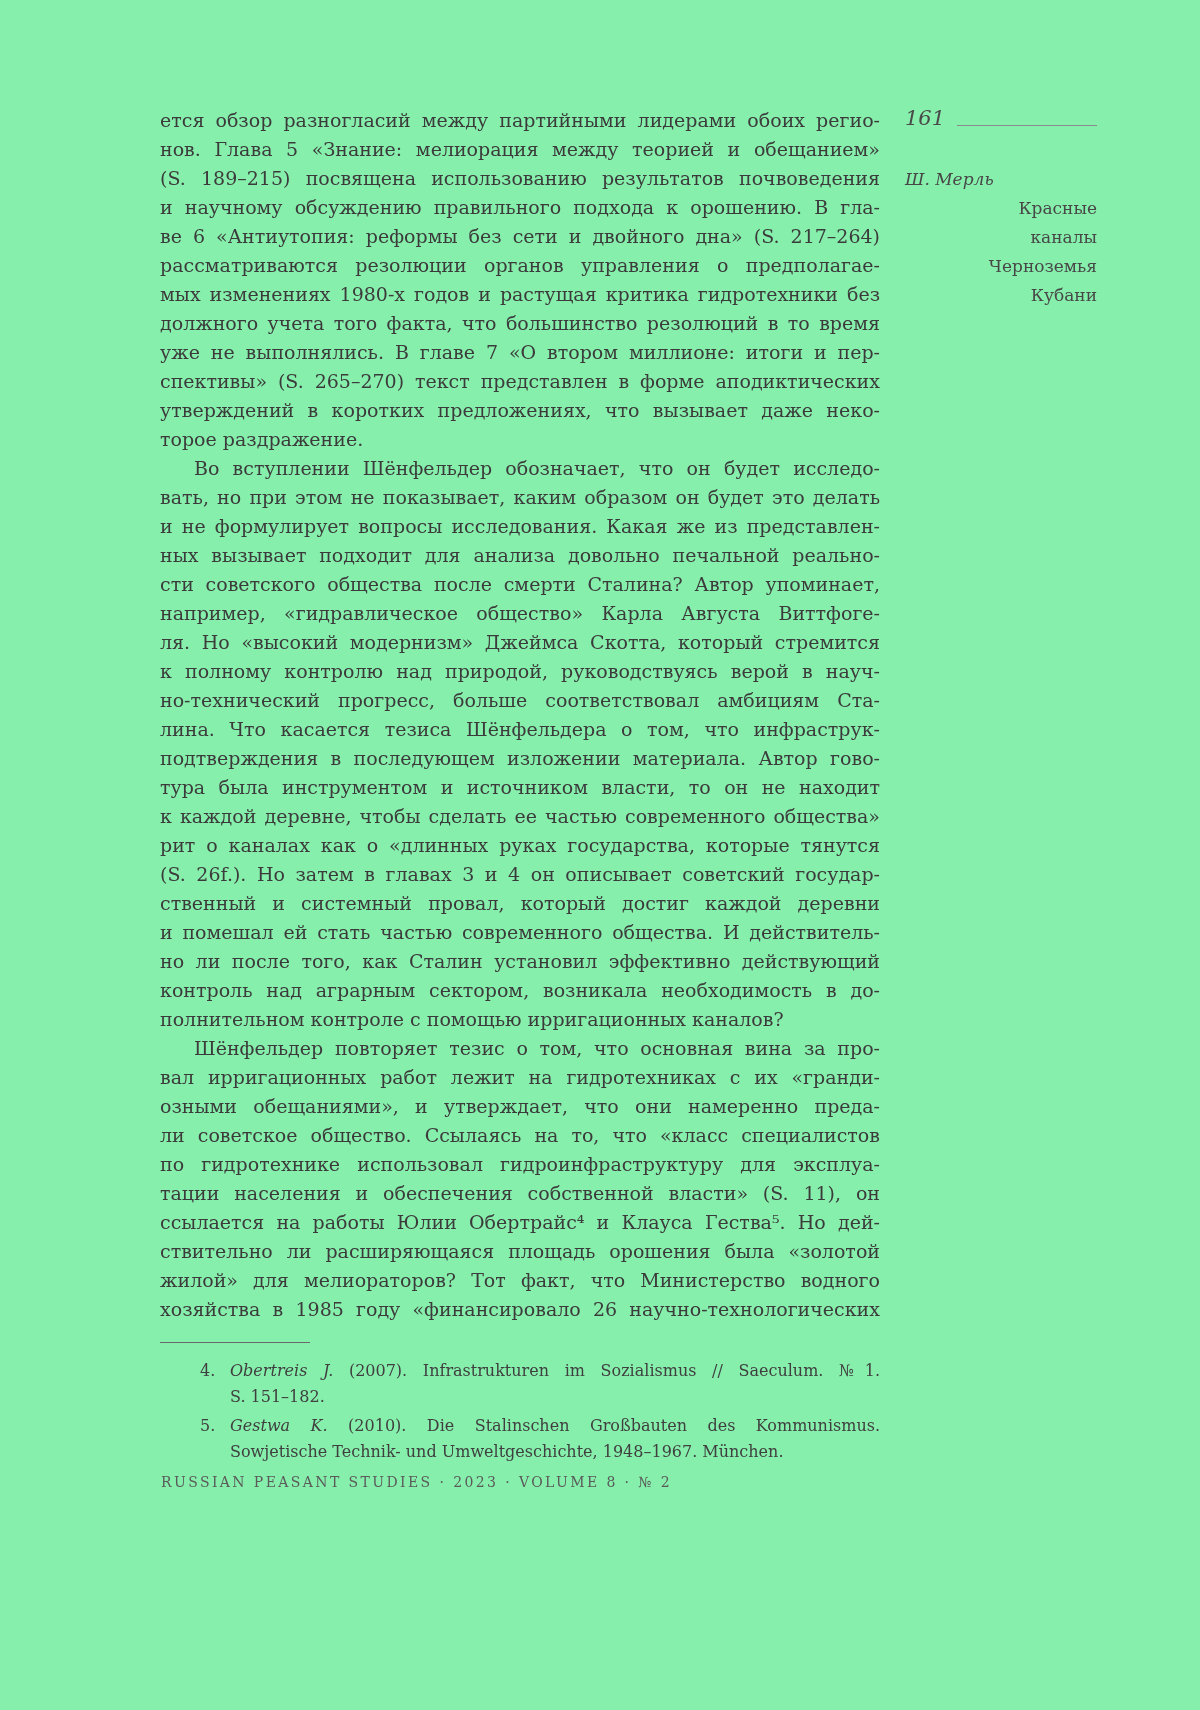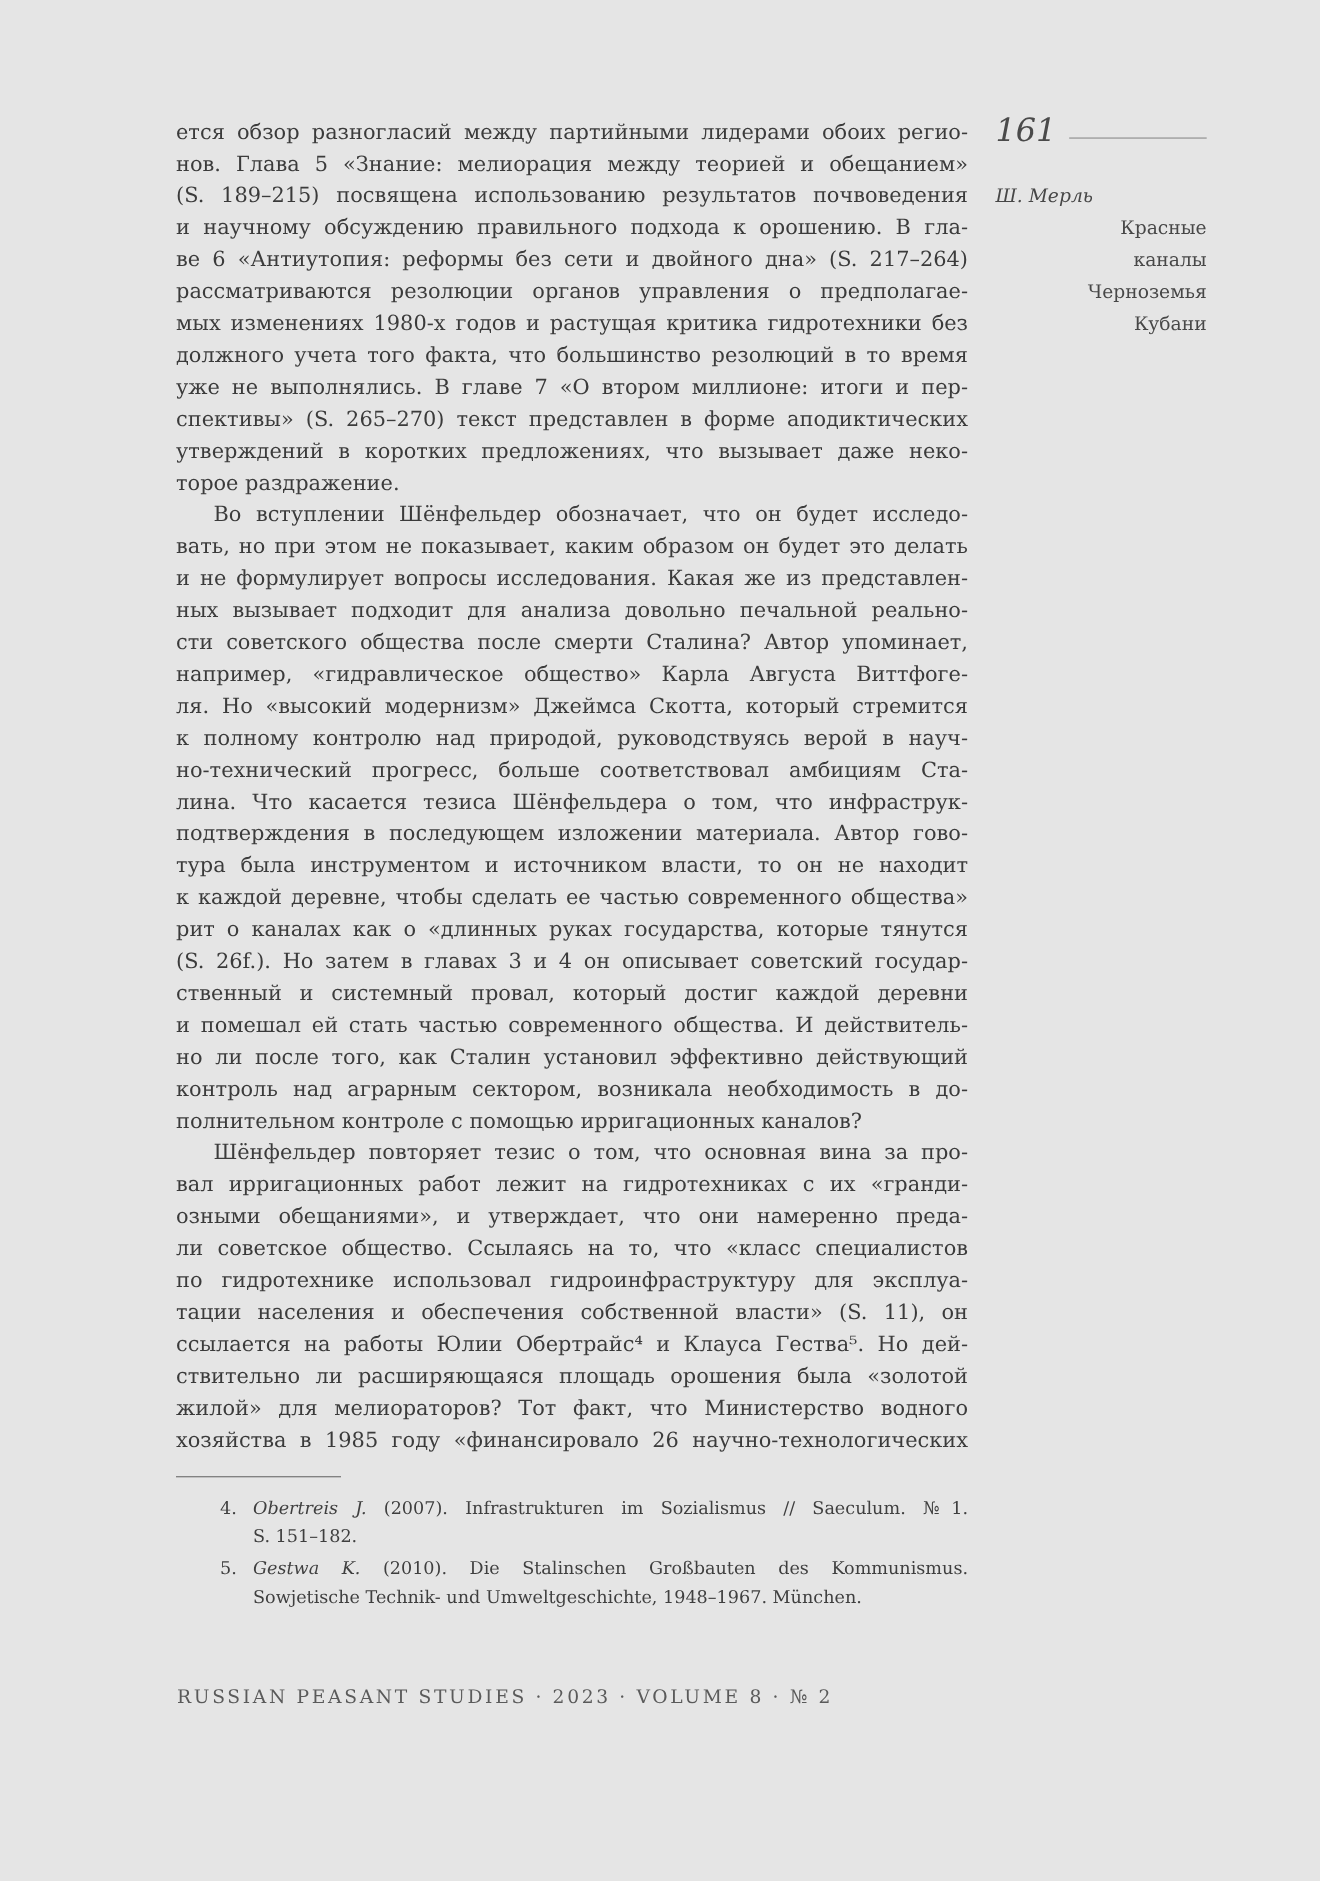--- a/index.html
+++ b/index.html
@@ -1,20 +1,20 @@
 <!DOCTYPE html>
 <html><head>
 <meta charset="utf-8">
 <style>
   html, body { margin: 0; padding: 0; background: #ffffff; }
   .page {
     position: relative;
     width: 1200px;
     height: 1710px;
-    background: #e5e5e5;
+    background: #86efac;
     font-family: "DejaVu Serif", serif;
     color: #3b3b3b;
     overflow: hidden;
   }
   
   .main-col {
     position: absolute;
     left: 160px;
     top: 106px;
     width: 720px;
@@ -53,21 +53,21 @@
   
   .margin-col {
     position: absolute;
     left: 905px;
     top: 104px;
     width: 192px;
   }
   .pagenum-row { display: flex; align-items: flex-end; gap: 12px; }
   .pagenum {
     font-style: italic;
-    font-size: 29px;
+    font-size: 21px;
     line-height: 28px;
     color: #4a4a4a;
   }
   .pagenum-rule {
     flex: 1;
     border: none;
     border-top: 1.5px solid #8a8a8a;
     margin: 0 0 6px 0;
   }
   .margin-notes {
@@ -76,22 +76,22 @@
     line-height: 29px;
     color: #474747;
   }
   .margin-author { font-style: italic; }
   .margin-title .line { text-align: right; }
 
   
   .footer {
     position: absolute;
     left: 161px;
-    top: 1533px;
-    font-size: 17px;
+    top: 1474px;
+    font-size: 14px;
     letter-spacing: 2.4px;
     color: #5a5a5a;
     white-space: nowrap;
   }
 </style>
 </head>
 <body>
 
 <div class="page">
 

